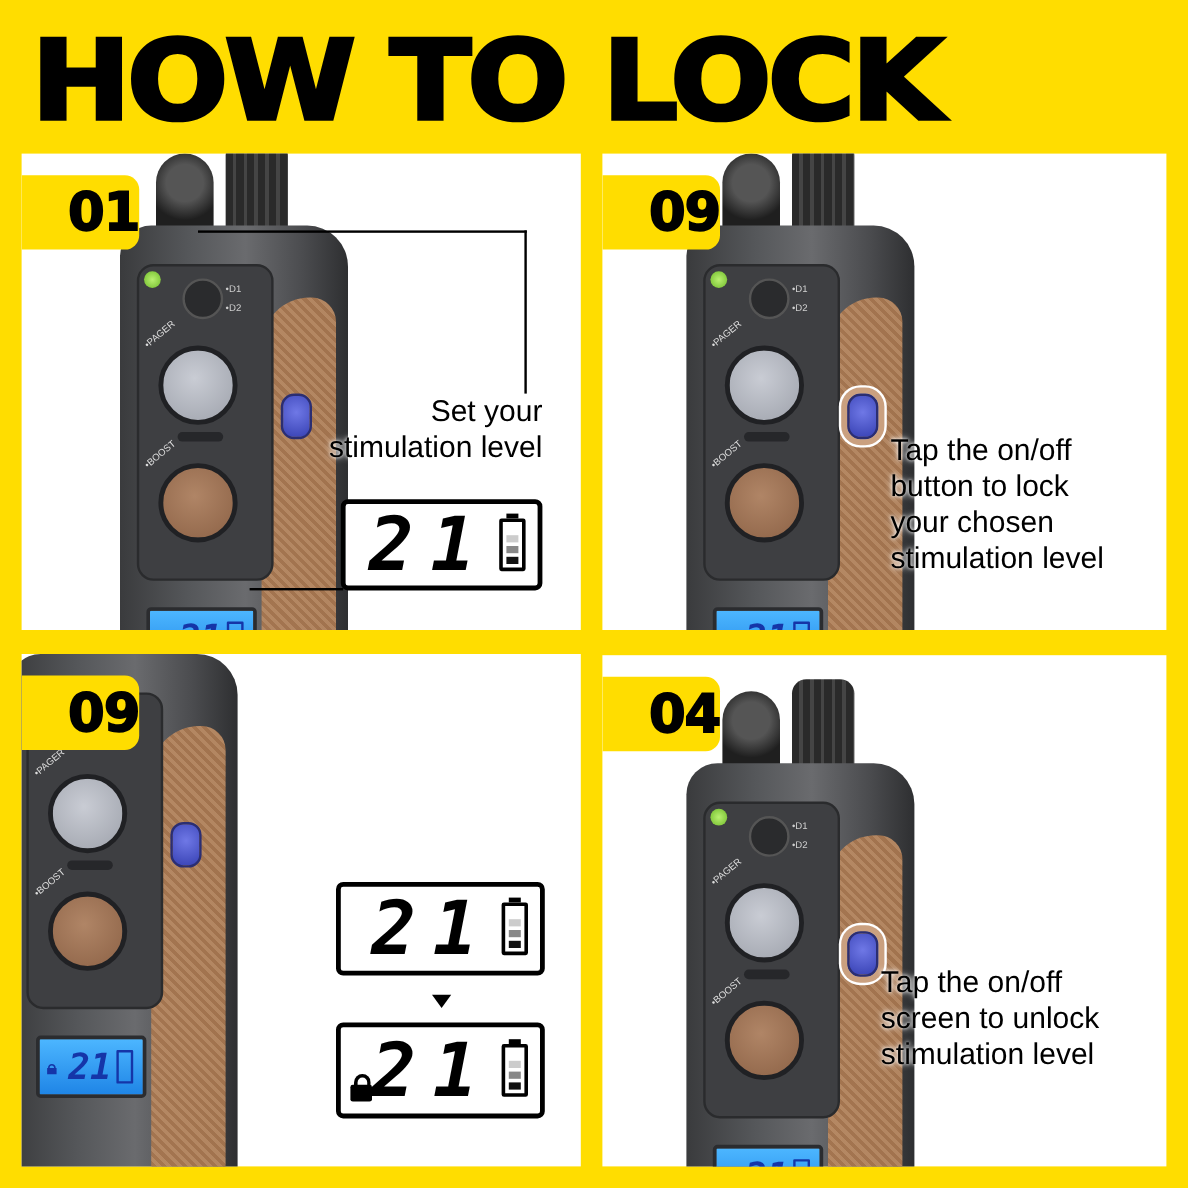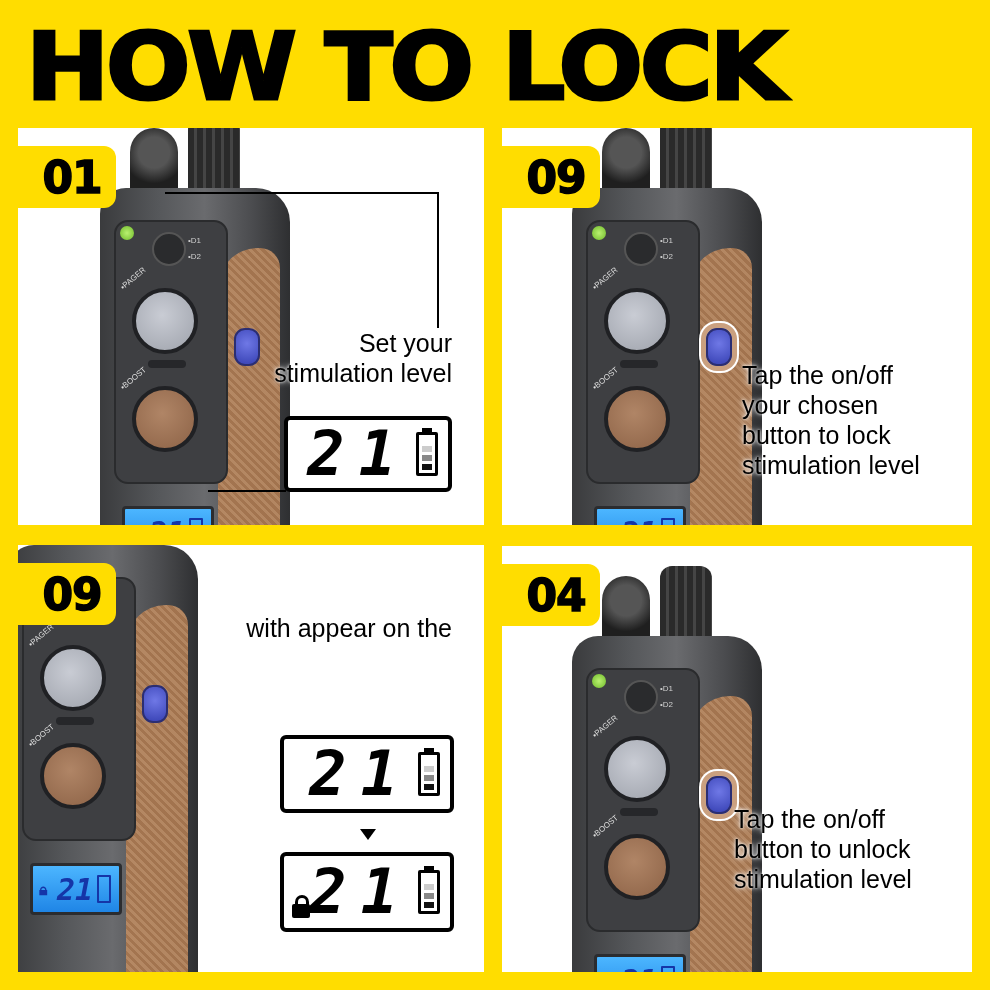--- a/index.html
+++ b/index.html
@@ -19,21 +19,21 @@
       position: absolute; background: #fff; overflow: hidden;
     }
     .p1 { left: 18px;  top: 128px; width: 466px; height: 397px; }
     .p2 { left: 502px; top: 128px; width: 470px; height: 397px; }
     .p3 { left: 18px;  top: 545px; width: 466px; height: 427px; }
     .p4 { left: 502px; top: 546px; width: 470px; height: 426px; }
 
     .badge {
       position: absolute; left: 0; top: 18px; width: 98px; height: 62px;
       background: #FFDD00; border-radius: 0 12px 12px 0;
-      display: flex; align-items: center; justify-content: center;
+      display: flex; align-items: center; justify-content: flex-end;
       padding-left: 10px; box-sizing: border-box; z-index: 5;
     }
     .badge span {
       font-family: "DejaVu Sans", "Liberation Sans", sans-serif;
       font-weight: 900; font-size: 44px; color: #000; letter-spacing: -1px;
       -webkit-text-stroke: 1.5px #000;
     }
 
     
     .device { position: absolute; z-index: 1; }
@@ -210,22 +210,22 @@
     <div class="btn-boost"></div>
     <div class="power ring"></div>
     <div class="lcd">
       <span>21</span>
       <span class="mini-batt"></span>
     </div>
   </div>
 
   <div class="caption" style="left:240px; top:232px;">
     <div>Tap the on/off</div>
+    <div>button to lock</div>
     <div>your chosen</div>
-    <div>button to lock</div>
     <div>stimulation level</div>
   </div>
 </section>
 
 <section class="panel p3">
   <div class="badge">
     <span>09</span>
   </div>
 
   <div class="device" style="left:-10px; top:-60px;">
@@ -242,21 +242,20 @@
     <div class="btn-boost"></div>
     <div class="power"></div>
     <div class="lcd">
       <span class="mini-lock">🔒︎</span>
       <span>21</span>
       <span class="mini-batt"></span>
     </div>
   </div>
 
   <div class="caption right" style="right:32px; top:68px;">
-    <div>with appear on the</div>
   </div>
 
   <div class="lcdbox" style="left:262px; top:190px; width:174px; height:78px;">
     <span class="seg">21</span>
     <span class="batt">
       <i style="background:#cccccc"></i>
         <i style="background:#888888"></i>
         <i style="background:#111111"></i>
     </span>
   </div>
@@ -296,16 +295,16 @@
     <div class="btn-boost"></div>
     <div class="power ring"></div>
     <div class="lcd">
       <span>21</span>
       <span class="mini-batt"></span>
     </div>
   </div>
 
   <div class="caption" style="left:232px; top:258px;">
     <div>Tap the on/off</div>
-    <div>button to unlock</div>
+    <div>screen to unlock</div>
     <div>stimulation level</div>
   </div>
 </section>
 
 </body></html>

